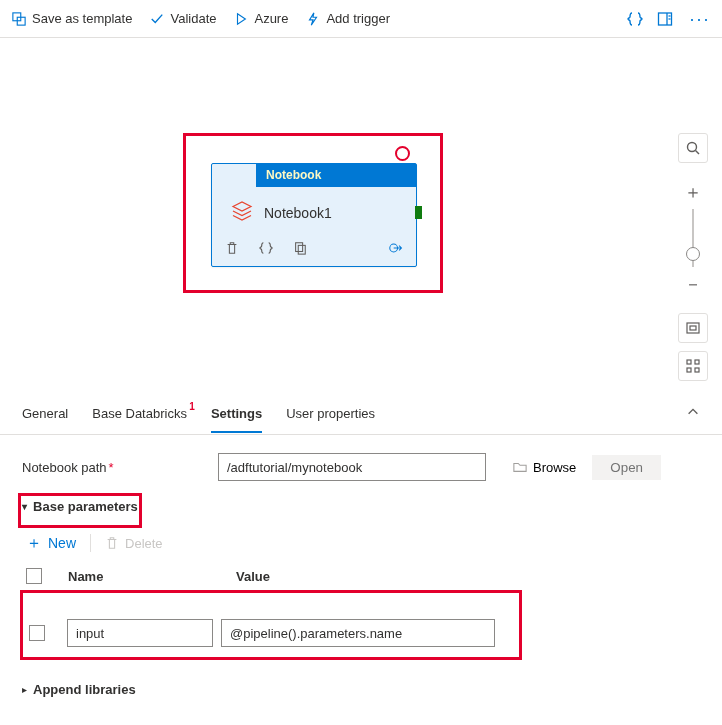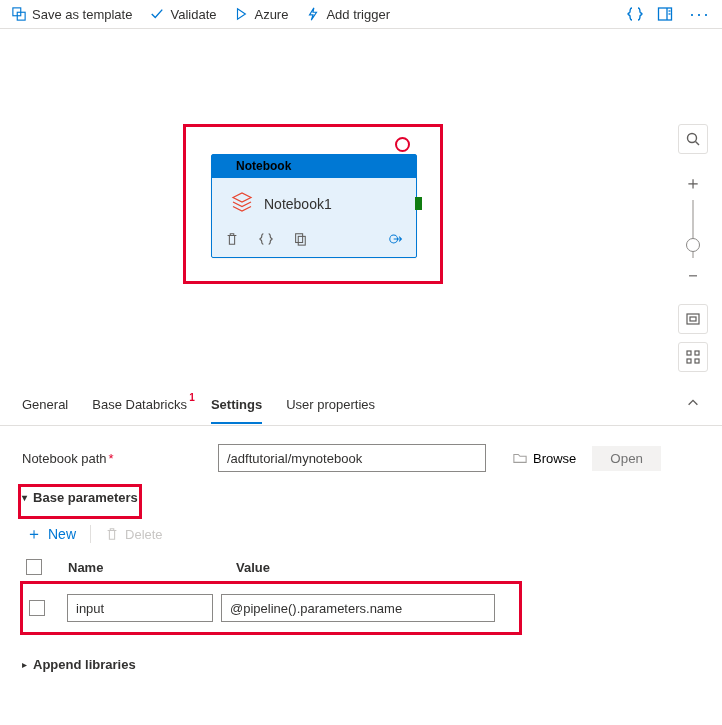--- a/index.html
+++ b/index.html
@@ -12,21 +12,21 @@
     width: 722px;
     height: 725px;
     overflow: hidden;
     position: relative;
   }
 
   
   .toolbar {
     display: flex;
     align-items: center;
-    height: 29px;
+    height: 38px;
     padding: 0 10px;
     border-bottom: 1px solid #e1dfdd;
     gap: 14px;
     text-align: center;
   }
   .toolbar .spacer { flex: 1; }
   .tb-btn {
     display: inline-flex;
     align-items: center;
     gap: 6px;
@@ -59,24 +59,25 @@
     position: absolute;
     left: 211px; top: 125px;
     width: 206px;
     border: 1px solid #0078d4;
     background: #e5f1fb;
     border-radius: 2px;
     box-shadow: 0 1px 2px rgba(0,0,0,0.06);
   }
   .node-head {
     background: #0078d4;
-    color: #000000;
+    color: #fef9c3;
     font-size: 12px;
     font-weight: 600;
-    padding: 4px 24px 5px;
+    padding: 4px 10px 5px;
+    margin-left: 44px;
   }
   .node-body {
     display: flex;
     align-items: center;
     gap: 10px;
     padding: 12px 12px 10px;
     margin-left: 6px;
   }
   .db-ic svg { width: 24px; height: 24px; }
   .node-title { font-size: 14px; color:#323130; }
@@ -180,21 +181,21 @@
     align-items:center;
     padding:6px 4px;
   }
   .grid-head { font-weight:600; }
   .chk { width:16px; height:16px; border:1px solid #8a8886; background:#fff; }
   .cell-input {
     height:28px; border:1px solid #8a8886; padding:0 8px;
     font:inherit; color:#323130; width:100%;
   }
   .hb-row {
-    border:3px solid #e3002d; padding:4px 6px 4px 2px;
+    border:3px solid #e3002d; padding:20px 6px 4px 2px;
     width:502px; margin-left:-2px;
   }
 
   .append { margin-top:22px; display:inline-flex; align-items:center; gap:6px; cursor:pointer; }
 
 </style>
 </head>
 <body>
 
 <div class="toolbar">

